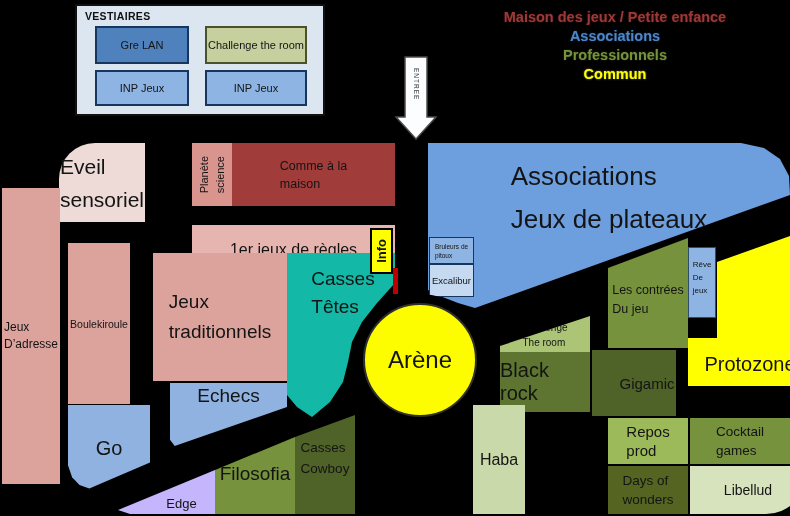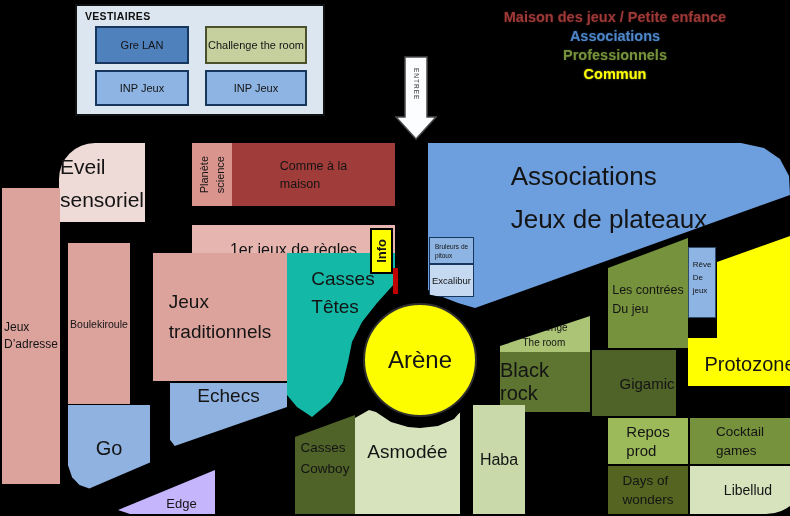--- a/index.html
+++ b/index.html
@@ -248,25 +248,25 @@
   </div>
   <div class="z z-blackrock">
     <span class="lbl">Black rock</span>
   </div>
   <div class="z z-haba">
     <span class="lbl">Haba</span>
   </div>
   <div class="z z-edge">
     <span class="lbl">Edge</span>
   </div>
+  <div class="z z-filosofia">
+    <span class="lbl">Filosofia</span>
+  </div>
   <div class="z z-space">
     <span class="lbl">Casses
 Cowboy</span>
   </div>
-  <div class="z z-asmodee">
-    <span class="lbl">Asmodée</span>
-  </div>
 
   <div class="z z-arena">
     <span class="lbl">Arène</span>
   </div>
 
 </div>
 
 </body></html>

